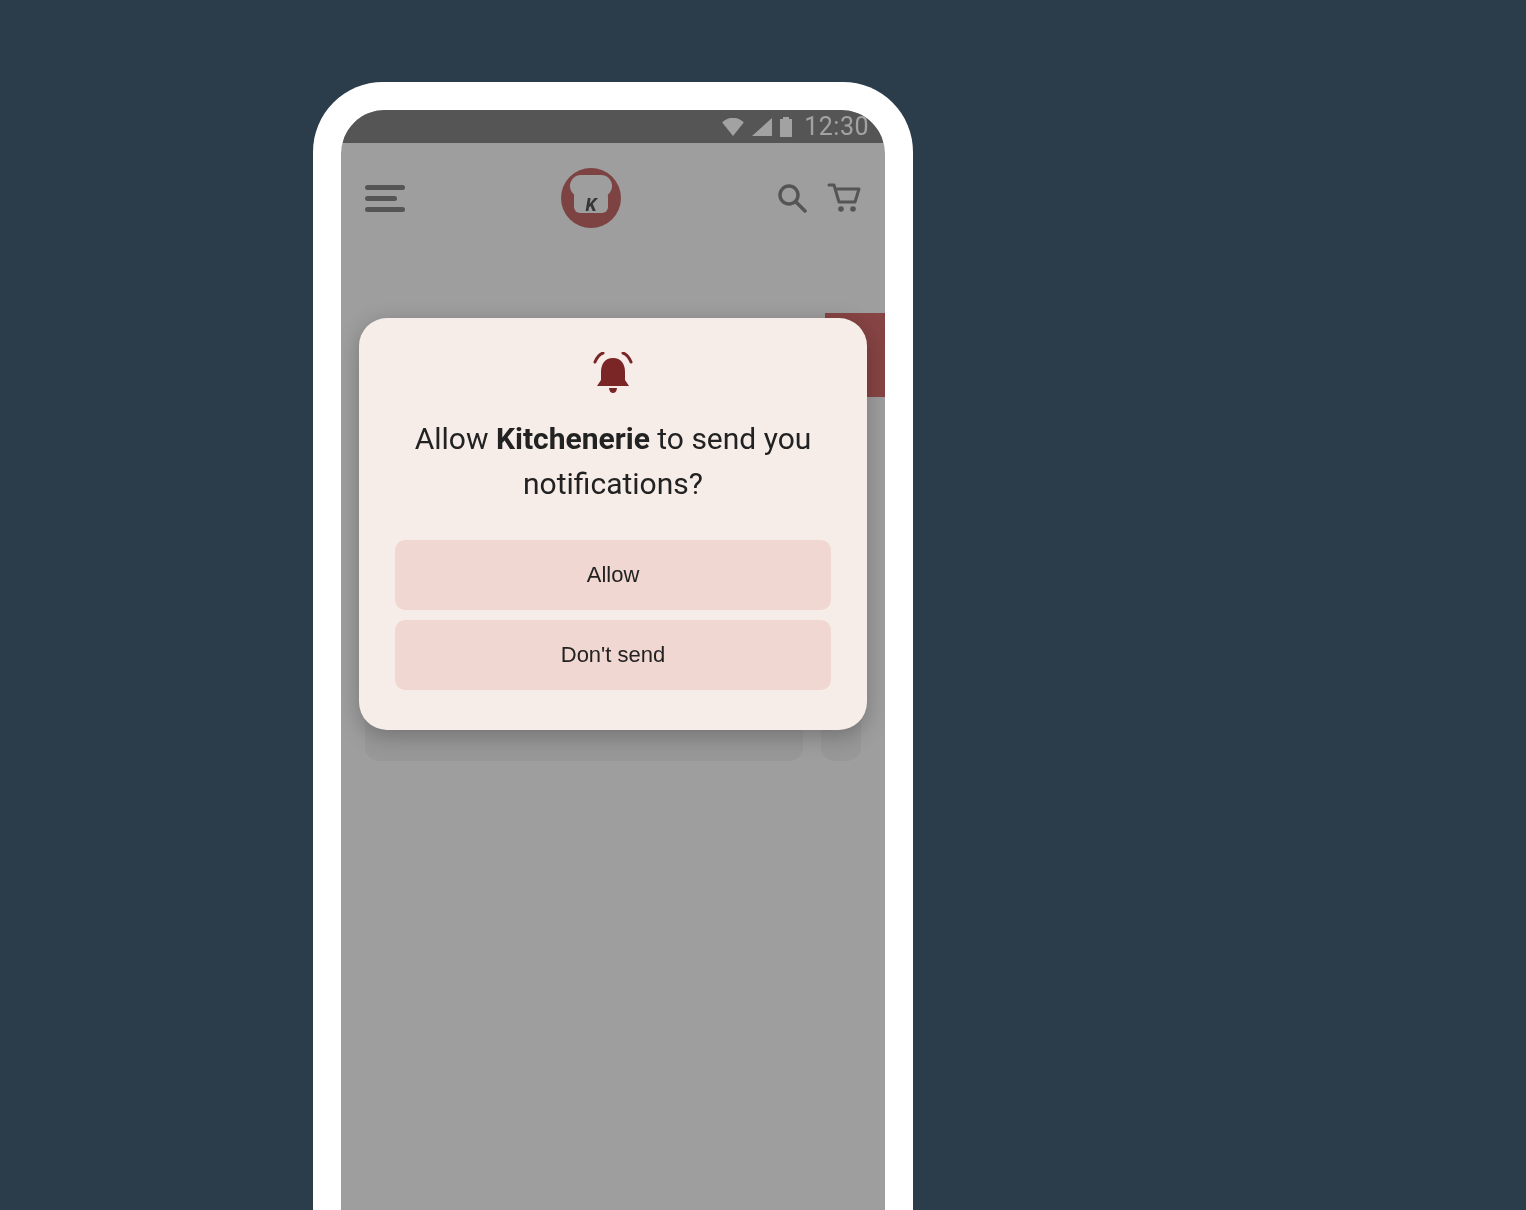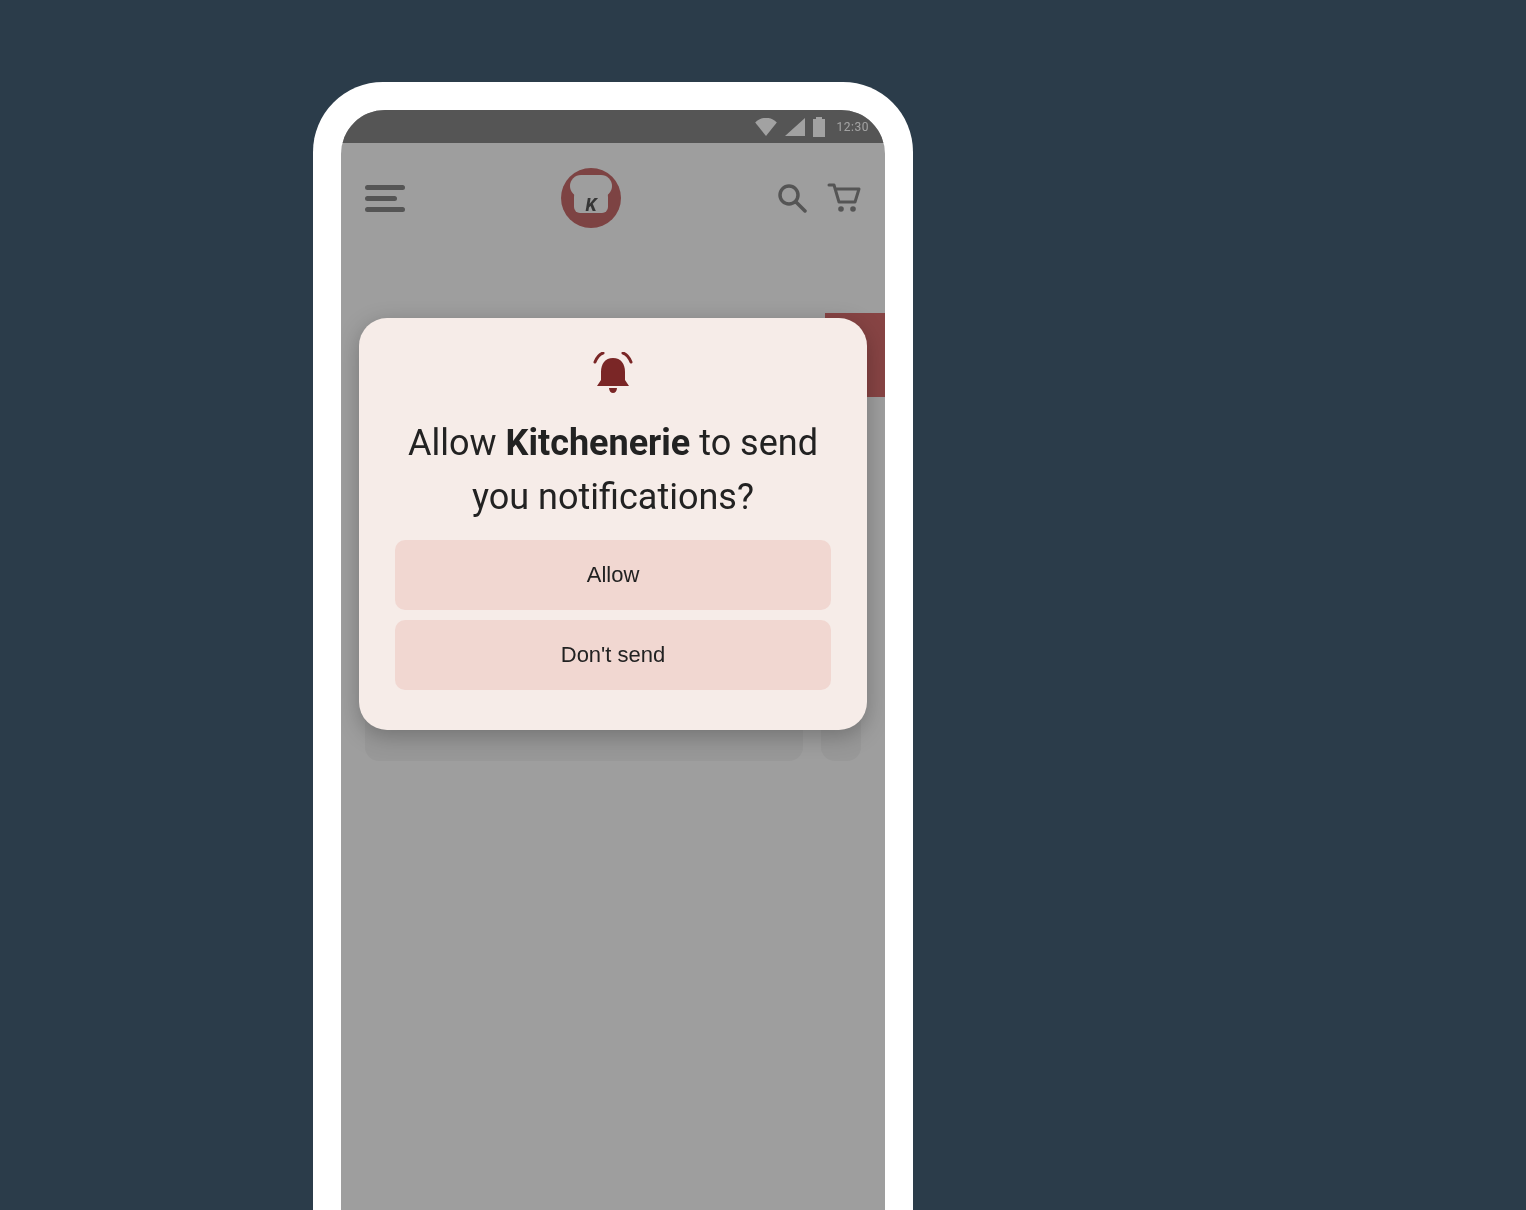--- a/index.html
+++ b/index.html
@@ -34,21 +34,21 @@
   
   .status-bar {
     height: 33px;
     background: #555;
     display: flex;
     justify-content: flex-end;
     align-items: center;
     padding: 0 16px;
     gap: 8px;
     color: #fff;
-    font-size: 12px;
+    font-size: 25px;
   }
   .status-bar .time { margin-left: 4px; letter-spacing: 0.5px; }
   .status-bar svg { display: block; }
 
   
   .app-header {
     height: 110px;
     display: flex;
     align-items: center;
     justify-content: space-between;
@@ -157,23 +157,23 @@
     padding: 34px 36px 40px 36px;
     box-shadow: 0 6px 22px rgba(0,0,0,0.25);
   }
   .dialog .bell-icon {
     display: flex; justify-content: center;
     margin-bottom: 20px;
   }
   .dialog .message {
     text-align: center;
     color: #222;
-    font-size: 36px;
+    font-size: 30px;
     line-height: 1.5;
-    margin-bottom: 16px;
+    margin-bottom: 34px;
   }
   .dialog .message .brand { font-weight: 700; }
   .dialog .btn {
     display: block;
     width: 100%;
     background: #f1d7d1;
     border: none;
     border-radius: 10px;
     padding: 22px 0;
     font-size: 22px;

